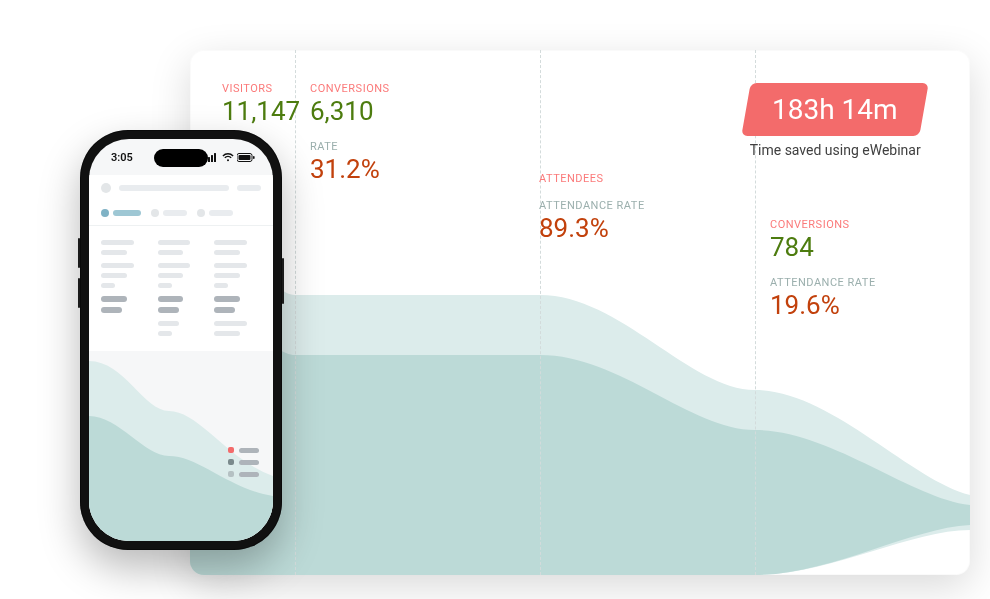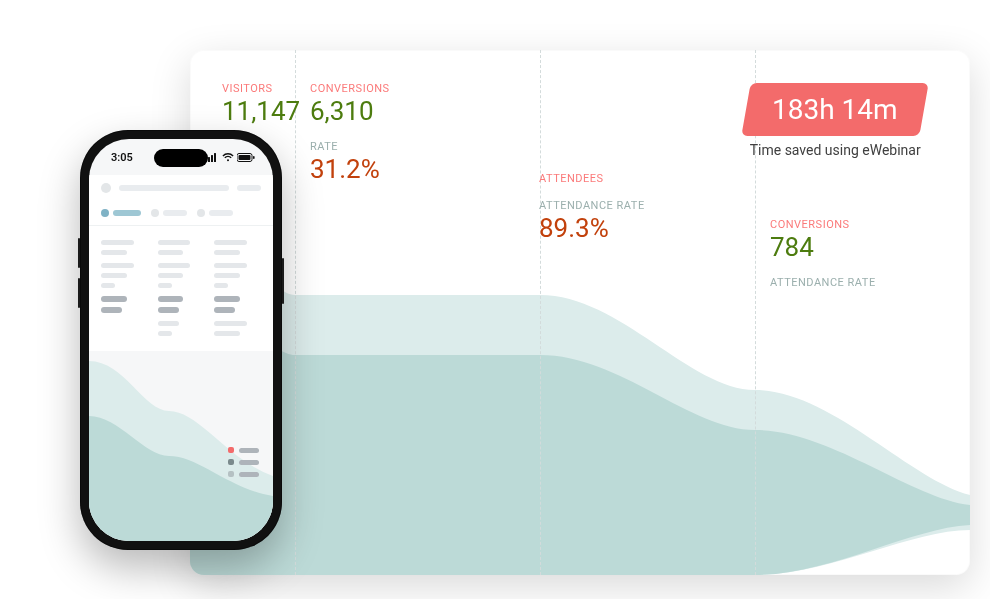--- a/index.html
+++ b/index.html
@@ -246,20 +246,21 @@
       <div class="label grey">ATTENDANCE RATE</div>
       <div class="value grey">89.3%</div>
     </div>
   </div>
 
   <div class="metric pair m-conversions">
     <div class="label">CONVERSIONS</div>
     <div class="value">784</div>
     <div class="second">
       <div class="label grey">ATTENDANCE RATE</div>
+      <div class="value grey">19.6%</div>
     </div>
   </div>
 
   <div class="savings-badge">
     <div class="pill"><span>183h 14m</span></div>
     <div class="caption">Time saved using eWebinar</div>
   </div>
 
   <svg class="funnel" viewBox="0 0 780 340" preserveAspectRatio="none">
 

